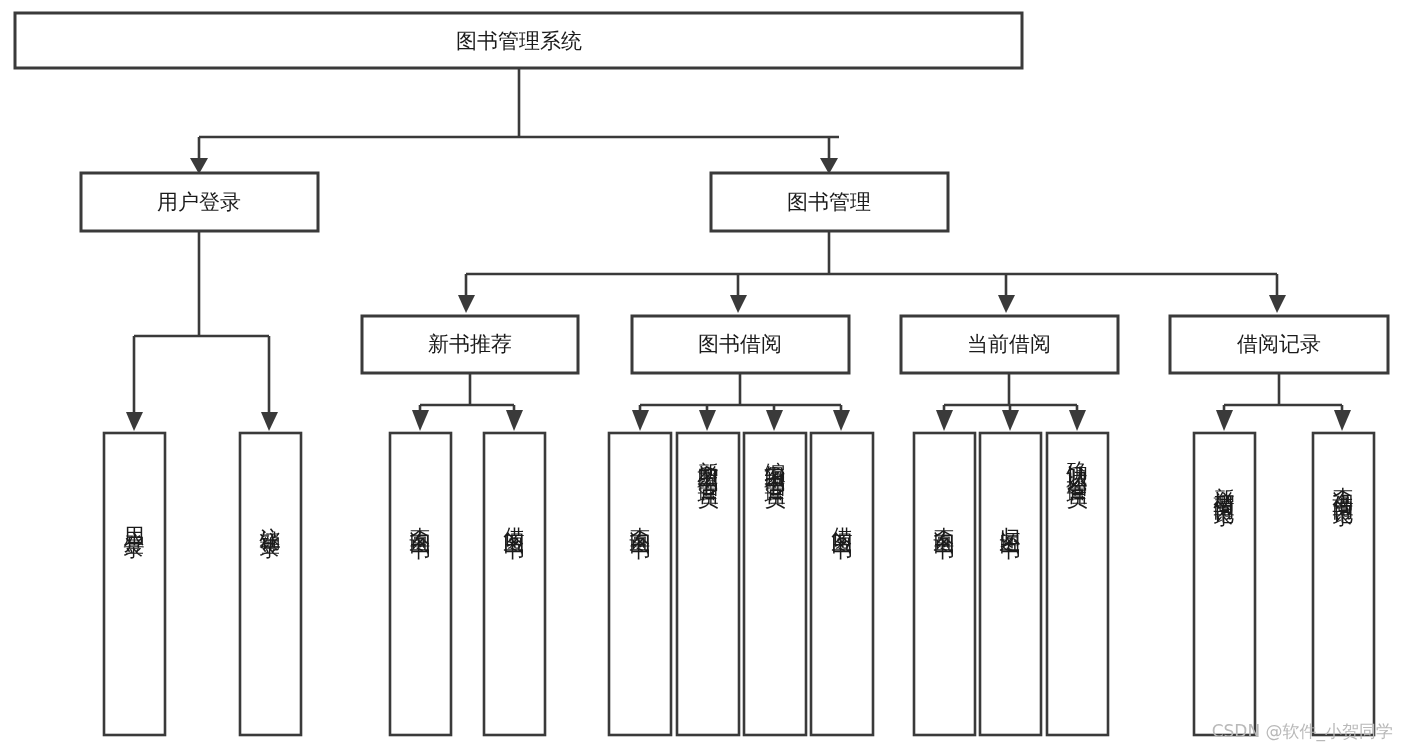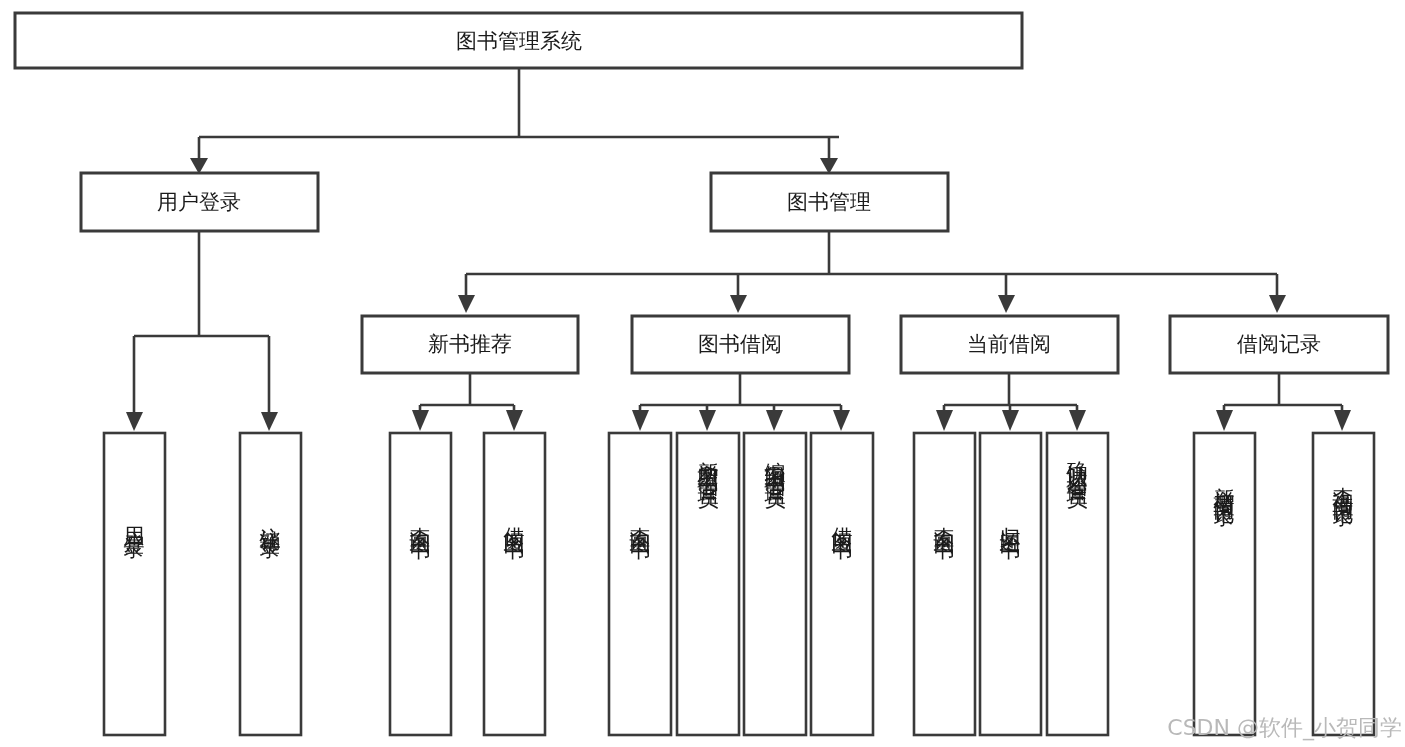--- a/index.html
+++ b/index.html
@@ -53,24 +53,24 @@
   .node-label-vert {
     font-family: "DejaVu Sans", "Liberation Sans", sans-serif;
     fill: #1b1b1b;
     font-size: 21px;
     writing-mode: vertical-rl;
     text-orientation: upright;
     letter-spacing: 4px;
   }
   .watermark {
     position: absolute;
-    right: 3px;
+    right: 12px;
     bottom: 4px;
     font-family: "DejaVu Sans", "Liberation Sans", sans-serif;
-    font-size: 22px;
+    font-size: 17px;
     color: #b9b9b9;
     white-space: nowrap;
     pointer-events: none;
   }
 </style>
 </head>
 <body>
 
 <div id="diagram-root">
 

